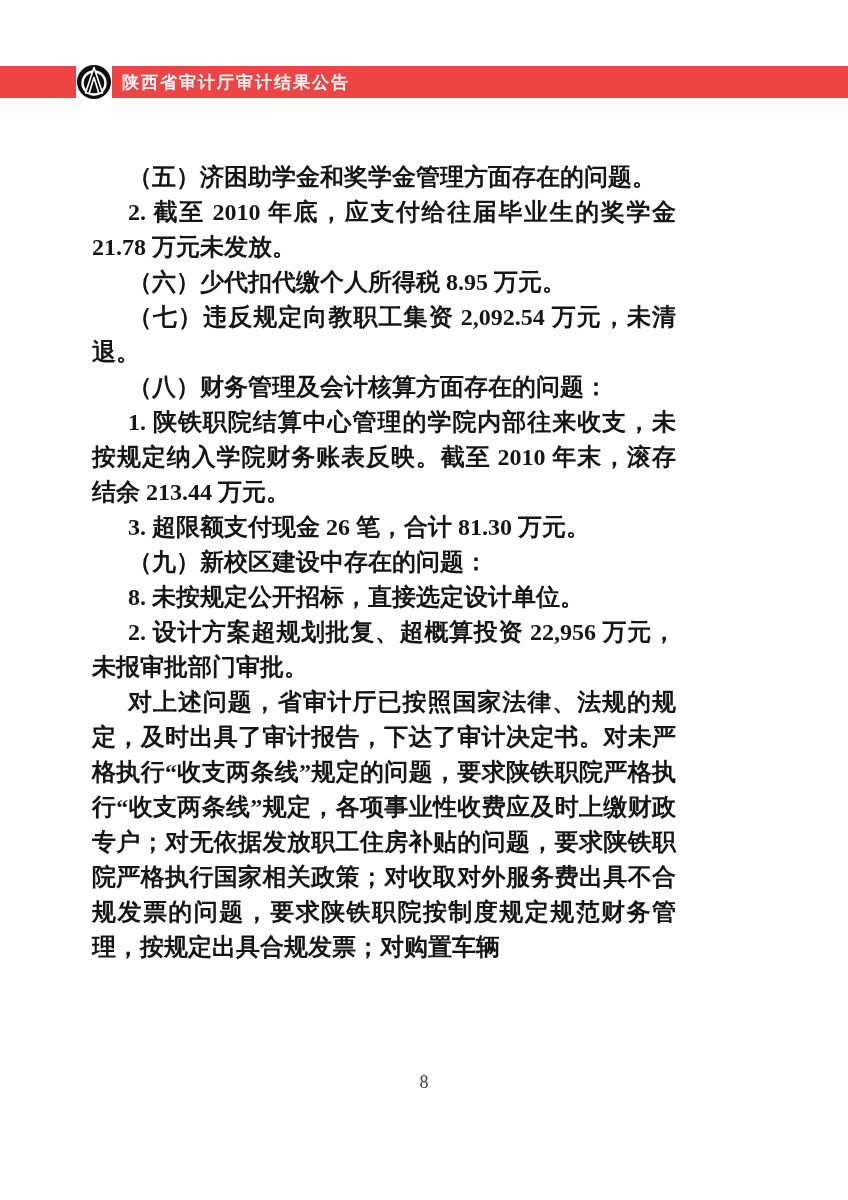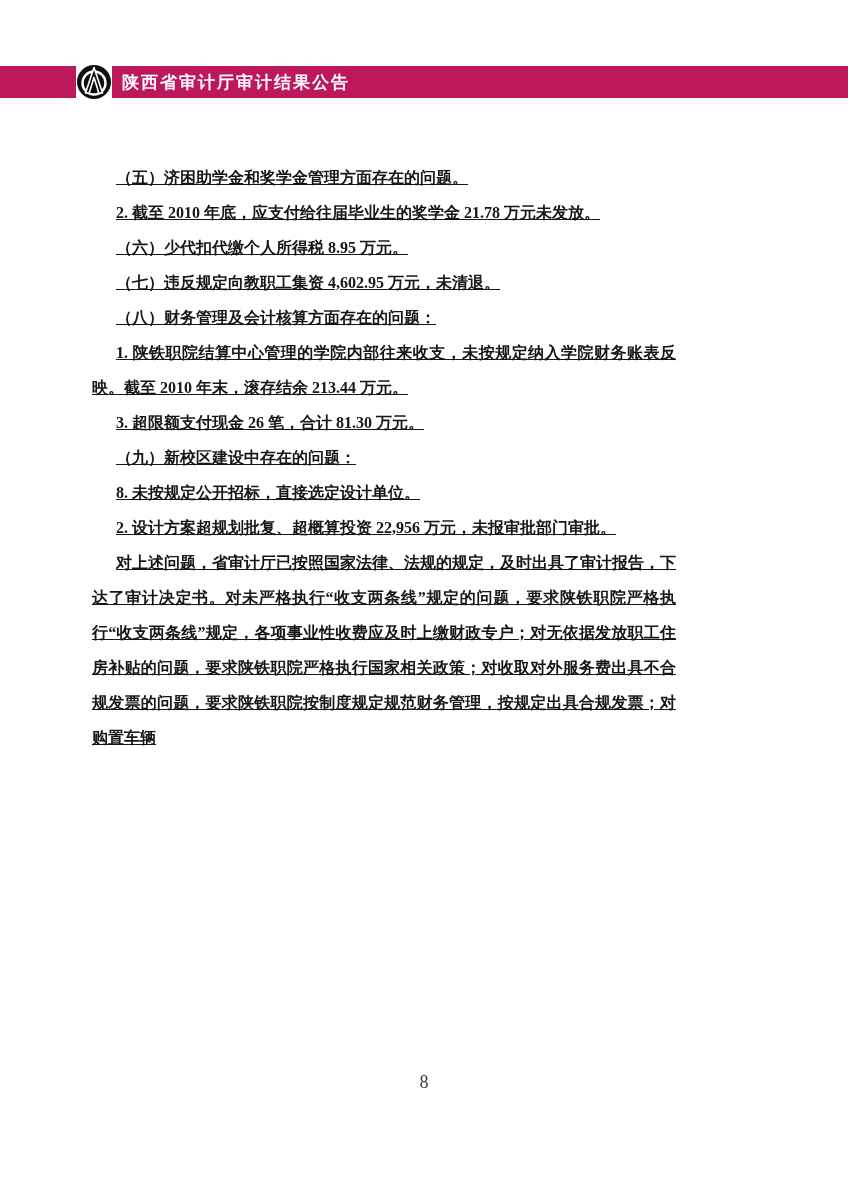--- a/index.html
+++ b/index.html
@@ -10,21 +10,21 @@
     background: #ffffff;
     overflow: hidden;
     font-family: "Liberation Serif", "DejaVu Serif", serif;
   }
 
   
   .header-bar {
     position: absolute;
     left: 0; top: 66px;
     width: 848px; height: 32px;
-    background: #be185d;
+    background: #ef4444;
   }
   .bar-title {
     position: absolute;
     left: 122px; top: 0;
     height: 32px;
     display: flex;
     align-items: center;
     color: #ffffff;
     font-family: "Liberation Sans", "DejaVu Sans", sans-serif;
     font-weight: bold;
@@ -42,26 +42,25 @@
     justify-content: center;
   }
   .logo-box svg { display: block; }
 
   
   .doc-body {
     position: absolute;
     left: 92px; top: 160px;
     width: 584px;
     color: #161616;
-    font-size: 16px;
+    font-size: 24px;
     line-height: 35px;
     font-weight: 700;
     text-align: justify;
     text-justify: inter-character;
-    text-decoration: underline;
   }
   .doc-body p {
     margin: 0;
     text-indent: 1.5em;
   }
 
   
   .page-num {
     position: absolute;
     left: 0; top: 1072px;
@@ -86,21 +85,21 @@
       <circle cx="18" cy="18" r="17" fill="#0e0e0e"></circle>
       <circle cx="18" cy="19" r="11.5" fill="none" stroke="#ffffff" stroke-width="2.4"></circle>
       <path d="M18 3.5 L26.5 29 L22.8 29 L18 13.5 L13.2 29 L9.5 29 Z" fill="#0e0e0e" stroke="#ffffff" stroke-width="1.6" stroke-linejoin="round"></path>
     </svg>
   </div>
 
   <div class="doc-body">
     <p>（五）济困助学金和奖学金管理方面存在的问题。</p>
     <p>2. 截至 2010 年底，应支付给往届毕业生的奖学金 21.78 万元未发放。</p>
     <p>（六）少代扣代缴个人所得税 8.95 万元。</p>
-    <p>（七）违反规定向教职工集资 4,602.95 万元，未清退。</p>
+    <p>（七）违反规定向教职工集资 2,092.54 万元，未清退。</p>
     <p>（八）财务管理及会计核算方面存在的问题：</p>
     <p>1. 陕铁职院结算中心管理的学院内部往来收支，未按规定纳入学院财务账表反映。截至 2010 年末，滚存结余 213.44 万元。</p>
     <p>3. 超限额支付现金 26 笔，合计 81.30 万元。</p>
     <p>（九）新校区建设中存在的问题：</p>
     <p>8. 未按规定公开招标，直接选定设计单位。</p>
     <p>2. 设计方案超规划批复、超概算投资 22,956 万元，未报审批部门审批。</p>
     <p>对上述问题，省审计厅已按照国家法律、法规的规定，及时出具了审计报告，下达了审计决定书。对未严格执行“收支两条线”规定的问题，要求陕铁职院严格执行“收支两条线”规定，各项事业性收费应及时上缴财政专户；对无依据发放职工住房补贴的问题，要求陕铁职院严格执行国家相关政策；对收取对外服务费出具不合规发票的问题，要求陕铁职院按制度规定规范财务管理，按规定出具合规发票；对购置车辆</p>
   </div>
 
   <div class="page-num">8</div>

